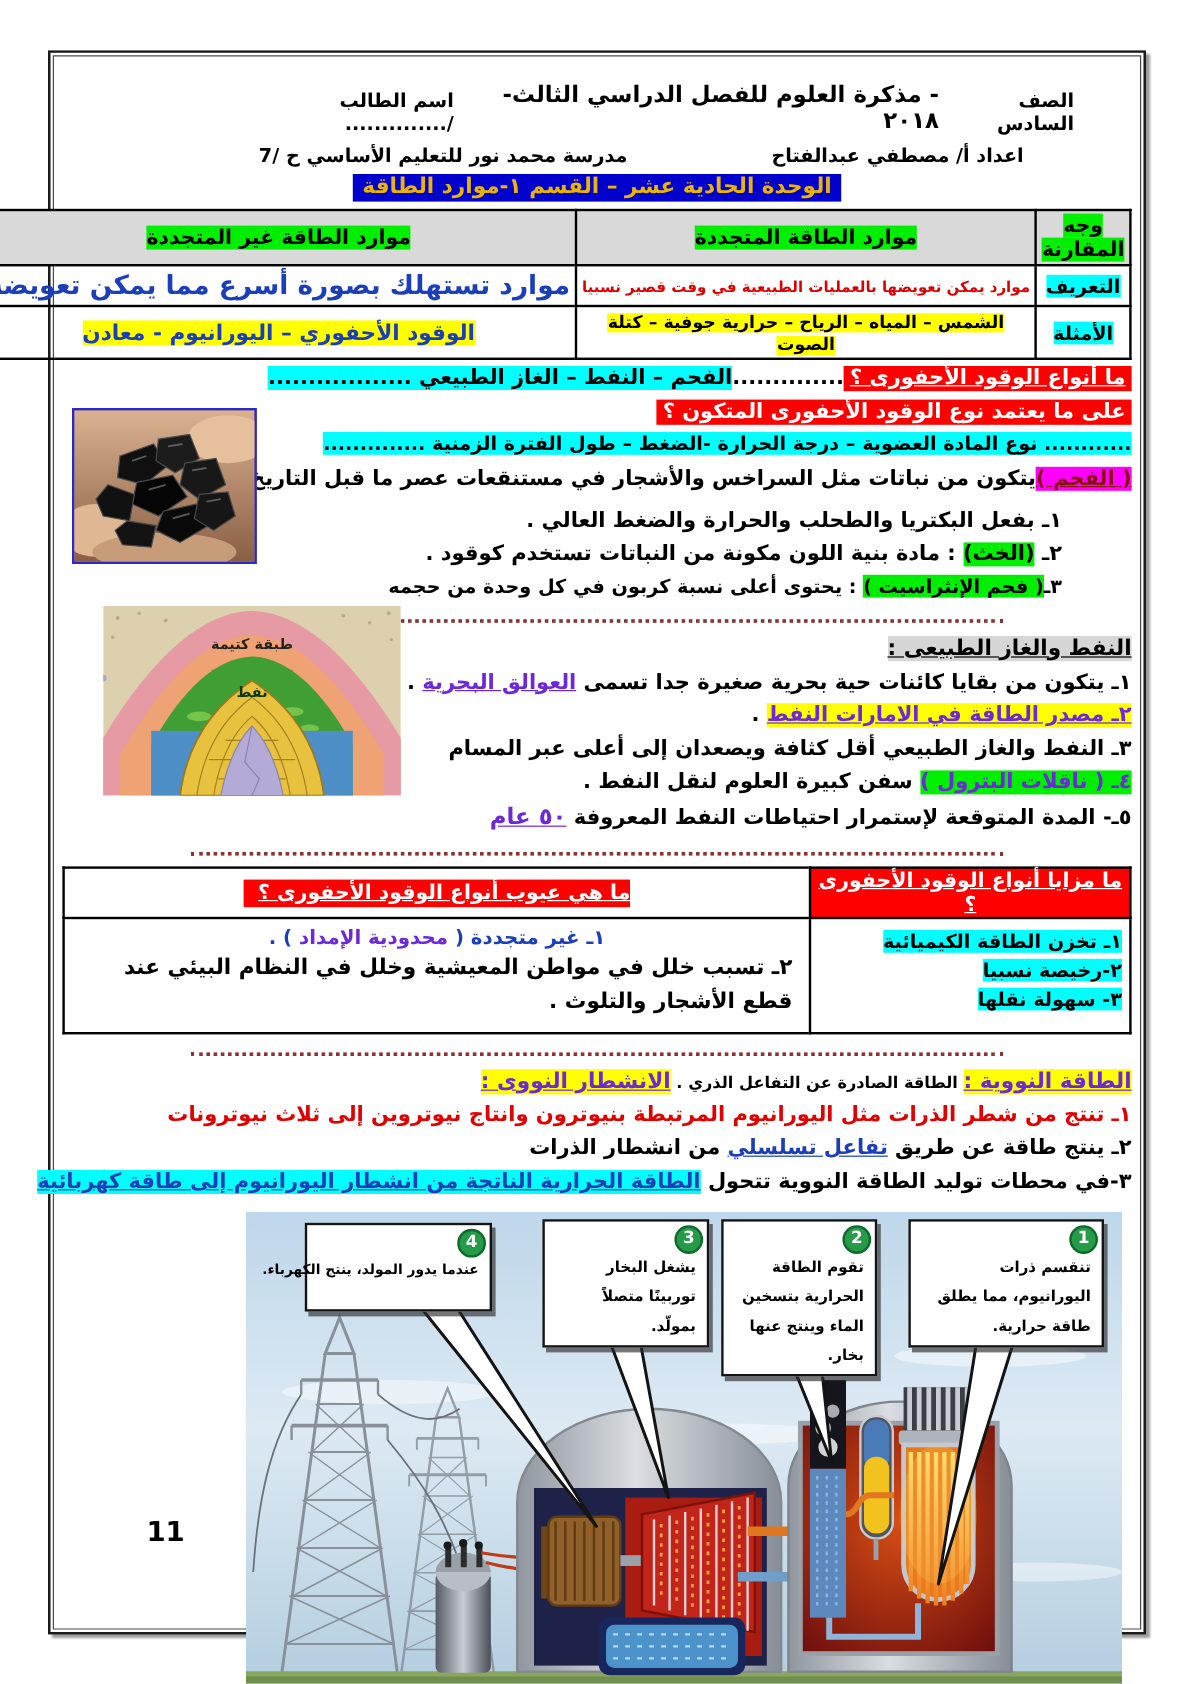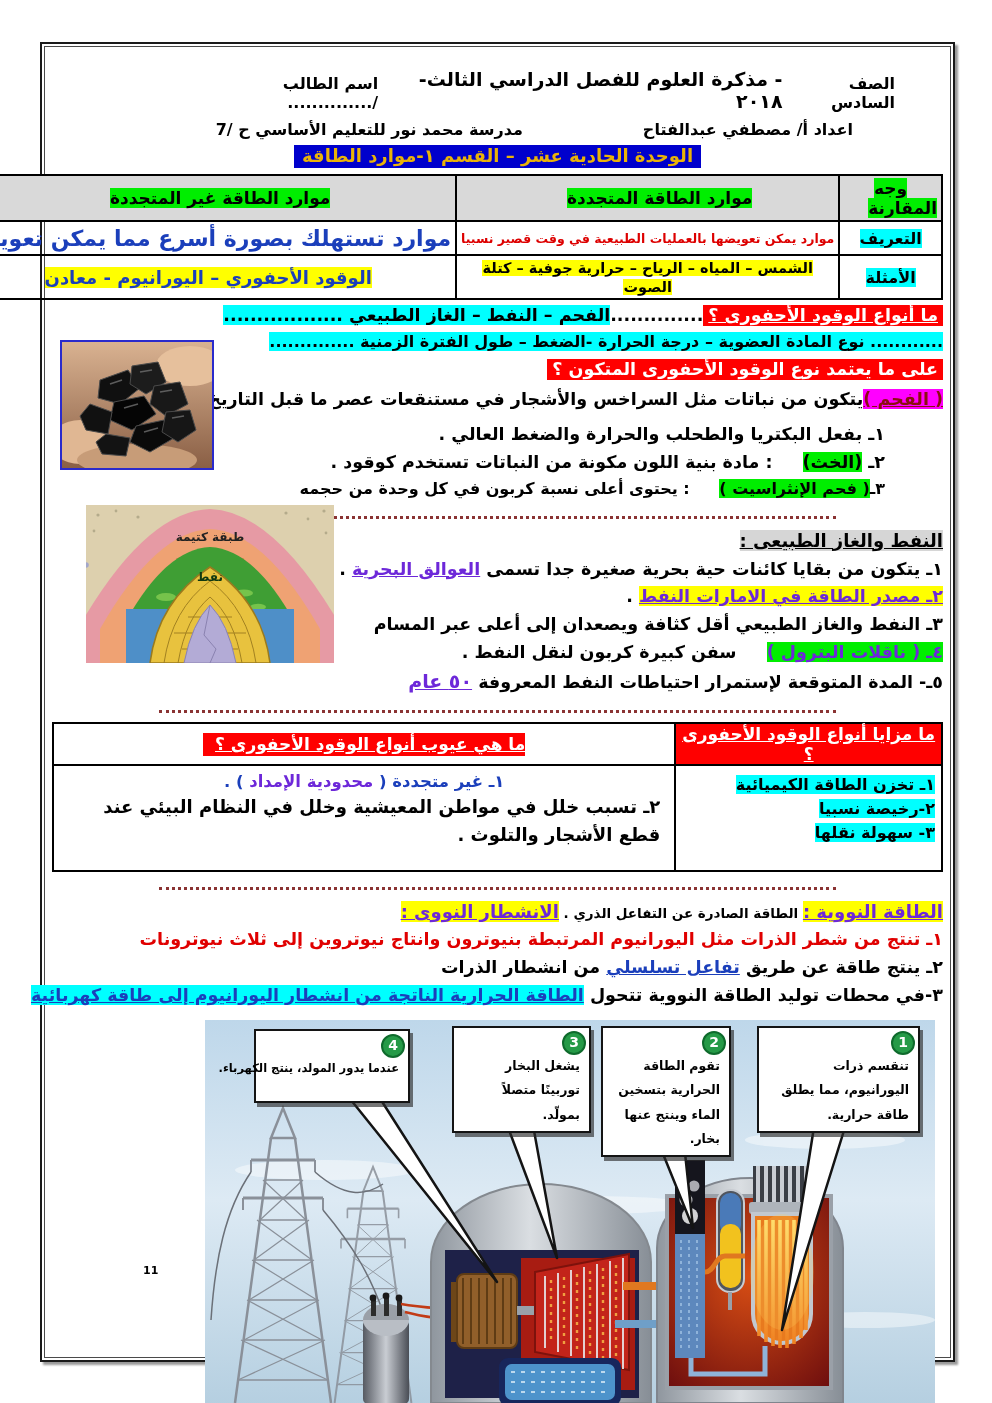--- a/index.html
+++ b/index.html
@@ -17,21 +17,21 @@
     direction:rtl; text-align:right;
   }
   
   .hdr-row1 { display:flex; justify-content:space-between; align-items:flex-end;
               padding:12px 48px 0 140px; font-size:16px; }
   .hdr-booklet { font-size:19px; }
   .hdr-row2 { display:flex; padding:8px 90px 0 0; gap:120px; font-size:16px; }
   .unit-title-wrap { text-align:center; margin-top:6px; }
   .unit-title { background:#0000cc; color:#eab308; font-size:18px; padding:0 8px 2px 8px; }
   
-  .hl-g { background:#00ee00;margin-left:24px; }
+  .hl-g { background:#00ee00; }
   .hl-c { background:#00ffff; }
   .hl-y { background:#ffff00; }
   .hl-m { background:#ff00ff; }
   .bg-red  { background:#ff0000; color:#ffffff; padding:0 5px 1px 5px; }
   .bg-blue { background:#0000cc; color:#ffff00; padding:0 5px 1px 5px; }
   .t-red  { color:#6d28d9; }
   .t-blue { color:#1b3fbb; }
   .t-darkred { color:#8a0f0f; }
   .u { text-decoration:underline; }
   
@@ -54,42 +54,42 @@
   
   .coal-photo { position:absolute; left:18px; top:296px; width:154px; height:130px;
                 border:2px solid #2a2acc; background:#b98a6a; }
   .oil-diagram { position:absolute; left:44px; top:461px; width:248px; height:158px; }
   
   table.pc { width:100%; border-collapse:collapse; margin-top:8px; }
   table.pc td { border:2px solid #000; vertical-align:top; }
   .pc-h { height:38px; text-align:center; vertical-align:middle !important; font-size:17px; }
   .pc-h-pros { background:#ff0000; color:#ffffff; }
   .pc-h-cons span { background:#ff0000; color:#ffffff; padding:1px 0 2px 12px; }
-  .pc-body-pros { padding:4px 6px 23px 2px; }
+  .pc-body-pros { padding:4px 6px 13px 2px; }
   .pc-body-pros div { margin:5px 0; font-size:16px; }
   .pc-body-cons { padding:4px 14px; }
   .cons1 { text-align:center; color:#1b3fbb; font-size:16.5px; margin-top:2px; }
   .cons2 { font-size:18px; line-height:1.55; margin-top:2px; padding-left:16px; }
   
   .nuc1 { font-size:18px; }
   .nuc-def { font-size:13.5px; }
   .nuc-red { color:#e00000; font-size:17.5px; }
   
   .plant-wrap { position:relative; width:730px; height:400px; margin:12px 8px 0 auto; direction:ltr; }
   .callout { position:absolute; background:#ffffff; border:2px solid #141414;
              box-shadow:3px 4px 0 rgba(45,45,45,.65); direction:rtl; text-align:right;
              font-size:12.5px; line-height:1.95; padding:26px 9px 4px 9px; }
   .callout-badge { position:absolute; top:3px; right:3px; width:24px; height:24px; border-radius:50%;
                    background:#259a47; border:2px solid #0e6a2c; color:#fff; font-size:14px;
                    display:flex; align-items:center; justify-content:center; direction:ltr; }
   #co1 { left:552px; top:6px;  width:163px; min-height:84px; }
   #co2 { left:396px; top:6px;  width:130px; min-height:112px; }
   #co3 { left:247px; top:6px;  width:139px; min-height:90px; }
   #co4 { left:49px;  top:9px;  width:156px; min-height:74px; font-size:11.5px; white-space:nowrap; }
-  .page-num { position:absolute; left:143px; top:1264px; font-size:11px; direction:ltr; }
+  .page-num { position:absolute; left:122px; top:1264px; font-size:23px; direction:ltr; }
 </style>
 </head>
 <body>
 
 <div class="frame">
 
   <div class="hdr-row1">
     <span>الصف السادس</span>
     <span class="hdr-booklet">- مذكرة العلوم للفصل الدراسي الثالث- ٢٠١٨</span>
     <span>اسم الطالب /..............</span>
@@ -123,25 +123,25 @@
       <td><span class="hl-c">الأمثلة</span></td>
       <td><span class="hl-y ex-renew">الشمس – المياه – الرياح – حرارية جوفية – كتلة الصوت</span></td>
       <td><span class="hl-y ex-non">الوقود الأحفوري – اليورانيوم - معادن</span></td>
     </tr>
   </tbody>
     </table>
 
   <div class="line">
     <span class="bg-red u">ما أنواع الوقود الأحفورى ؟</span><span>..............</span><span class="hl-c">الفحم – النفط – الغاز الطبيعي ..................</span>
   </div>
+  <div class="line">
+    <span class="bg-red">على ما يعتمد نوع الوقود الأحفورى المتكون ؟</span>
+  </div>
   <div class="line sm">
     <span class="hl-c">............ نوع المادة العضوية – درجة الحرارة -الضغط – طول الفترة الزمنية ..............</span>
-  </div>
-  <div class="line">
-    <span class="bg-red">على ما يعتمد نوع الوقود الأحفورى المتكون ؟</span>
   </div>
 
   <div class="line coal-text" style="margin-top:6px">
     <span class="hl-m t-darkred u">( الفحم )</span><span>يتكون من نباتات مثل السراخس والأشجار في مستنقعات عصر ما قبل التاريخ .</span>
   </div>
   <div class="line coal-text indent1" style="margin-top:10px">١ـ بفعل البكتريا والطحلب والحرارة والضغط العالي .</div>
   <div class="line coal-text indent1">
     <span>٢ـ </span><span class="hl-g">(الخث)</span><span> : مادة بنية اللون مكونة من النباتات تستخدم كوقود .</span>
   </div>
   <div class="line coal-text indent1 sm">
@@ -154,21 +154,21 @@
     <span class="u" style="background:#d6d6d6; font-size:18px">النفط والغاز الطبيعى :</span>
   </div>
   <div class="line oil-text">
     <span>١ـ يتكون من بقايا كائنات حية بحرية صغيرة جدا تسمى </span><span class="t-red u">العوالق البحرية</span><span> .</span>
   </div>
   <div class="line oil-text">
     <span class="hl-y t-red u">٢ـ مصدر الطاقة في الامارات النفط</span><span> .</span>
   </div>
   <div class="line oil-text">٣ـ النفط والغاز الطبيعي أقل كثافة ويصعدان إلى أعلى عبر المسام</div>
   <div class="line oil-text">
-    <span class="hl-g t-red">٤ـ ( ناقلات البترول )</span><span> سفن كبيرة كربون لنقل النفط .</span>
+    <span class="hl-g t-red">٤ـ ( ناقلات البترول )</span><span> سفن كبيرة العلوم لنقل النفط .</span>
   </div>
   <div class="line oil-text">
     <span>٥ـ- المدة المتوقعة لإستمرار احتياطات النفط المعروفة </span><span class="t-red u" style="font-size:19px">٥٠ عام</span>
   </div>
 
   <div class="divider"></div>
 
   <table class="pc">
     <colgroup>
         <col style="width:30%">

